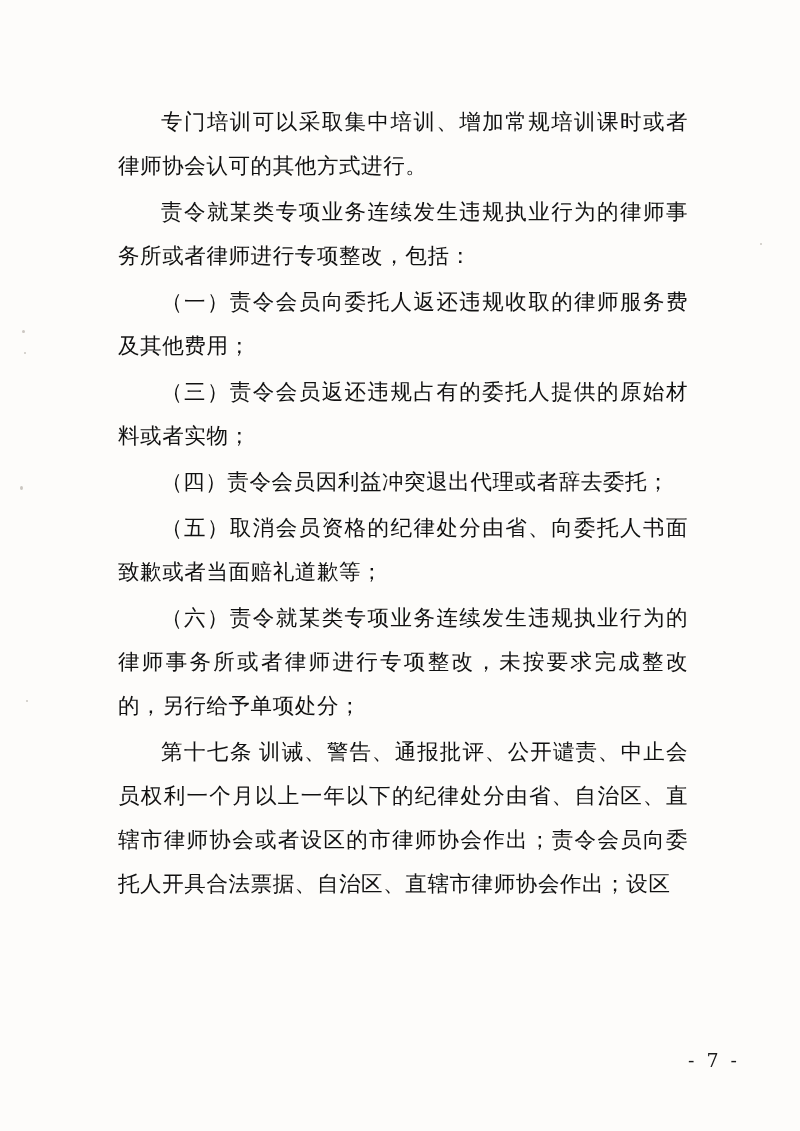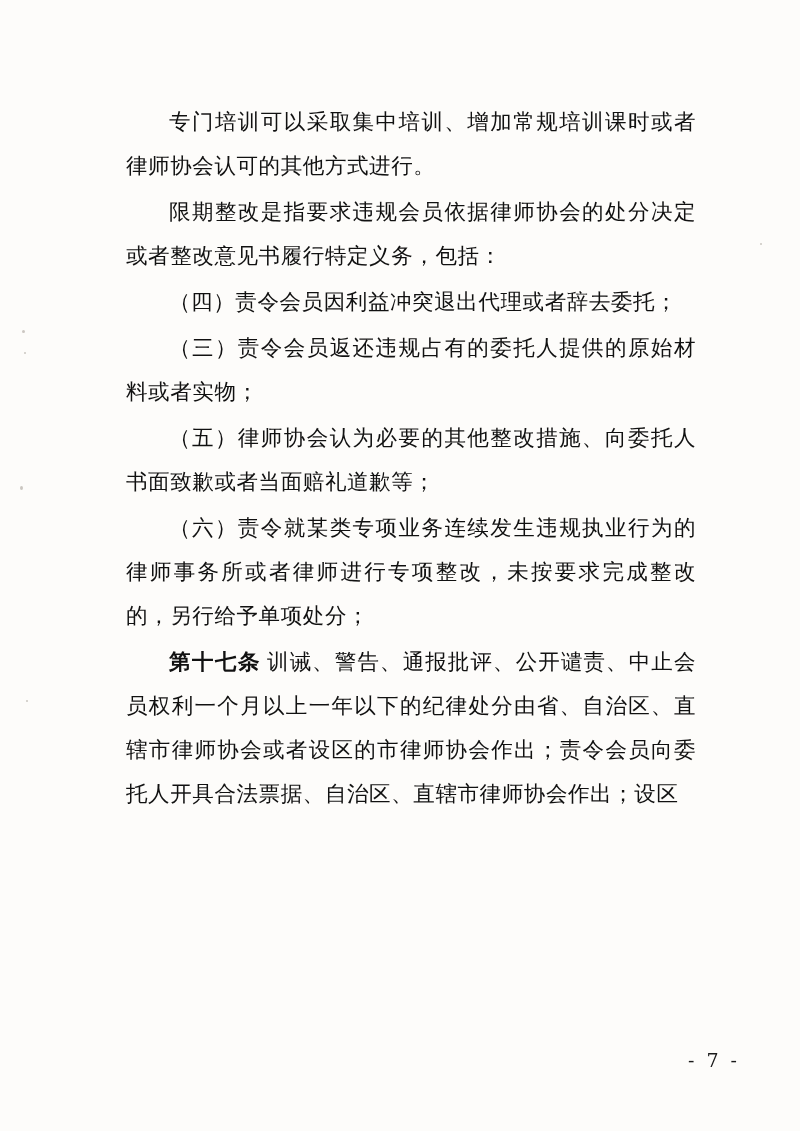--- a/index.html
+++ b/index.html
@@ -18,38 +18,37 @@
   .page {
     position: absolute;
     inset: 0;
     background: #fdfcfa;
   }
   .page-inner {
     position: absolute;
     left: 118px;
     top: 100px;
     width: 570px;
-    margin-left: 8px;
   }
   .para {
     font-size: 21.5px;
     line-height: 44px;
     letter-spacing: 0.6px;
     text-align: justify;
     text-justify: inter-character;
     margin: 0 0 0 0;
     text-indent: 2em;
     color: #111111;
     font-weight: 400;
   }
   .para + .para {
     margin-top: 2px;
   }
   .para .lead {
-    font-weight: bold;
+    font-weight: normal;
     letter-spacing: 1px;
   }
   .para .after-lead {
     padding-left: 6px;
   }
   .page-number {
     position: absolute;
     left: 0;
     right: 60px;
     bottom: 60px;
@@ -80,29 +79,30 @@
   <span class="speck s1"></span>
   <span class="speck s2"></span>
   <span class="speck s3"></span>
   <span class="speck s4"></span>
   <span class="speck s5"></span>
 
   <div class="page-inner">
 
     <p class="para">专门培训可以采取集中培训、增加常规培训课时或者律师协会认可的其他方式进行。</p>
 
-    <p class="para">限期整改是指要求违规会员依据律师协会的处分决定或者整改意见书履行特定义务，包括：</p>
+    <p class="para">责令就某类专项业务连续发生违规执业行为的律师事务所或者律师进行专项整改，包括：</p>
+
+    <p class="para">（一）责令会员向委托人返还违规收取的律师服务费及其他费用；</p>
 
 
+    <p class="para">（三）责令会员返还违规占有的委托人提供的原始材料或者实物；</p>
 
     <p class="para">（四）责令会员因利益冲突退出代理或者辞去委托；</p>
 
-    <p class="para">（三）责令会员返还违规占有的委托人提供的原始材料或者实物；</p>
-
-    <p class="para">（五）律师协会认为必要的其他整改措施、向委托人书面致歉或者当面赔礼道歉等；</p>
+    <p class="para">（五）取消会员资格的纪律处分由省、向委托人书面致歉或者当面赔礼道歉等；</p>
 
     <p class="para">（六）责令就某类专项业务连续发生违规执业行为的律师事务所或者律师进行专项整改，未按要求完成整改的，另行给予单项处分；</p>
 
 
     <p class="para"><span class="lead">第十七条</span><span class="after-lead">训诫、警告、通报批评、公开谴责、中止会员权利一个月以上一年以下的纪律处分由省、自治区、直辖市律师协会或者设区的市律师协会作出；责令会员向委托人开具合法票据、自治区、直辖市律师协会作出；设区</span></p>
 
   </div>
 
   <div class="page-number">- 7 -</div>
 

